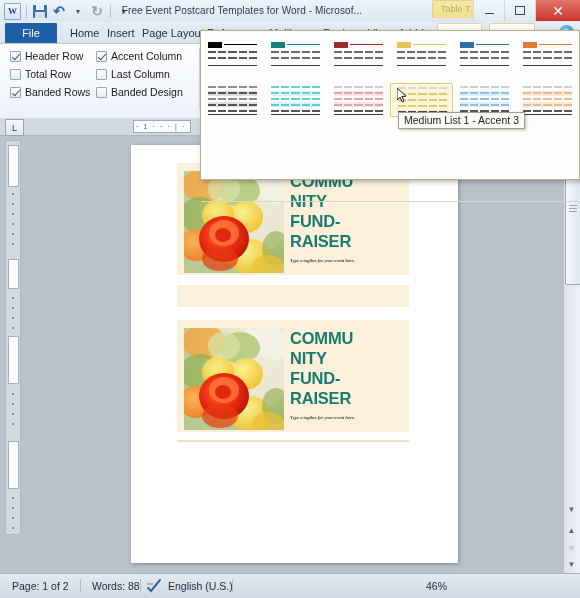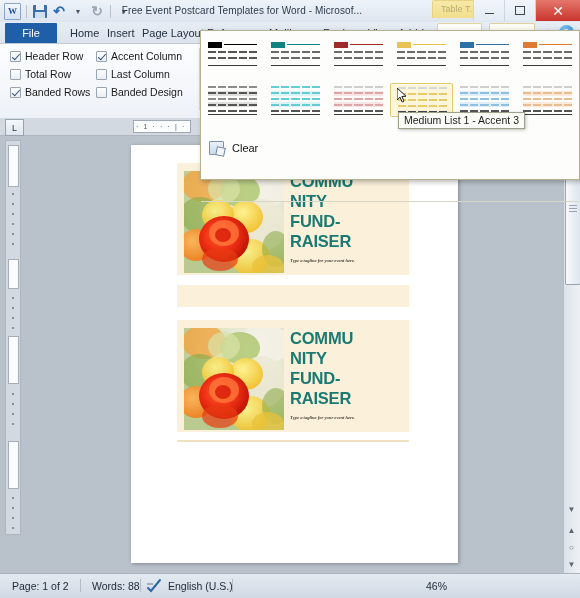--- a/index.html
+++ b/index.html
@@ -749,24 +749,20 @@
               <i style="background:#555"></i>
               <i style="background:#555"></i>
               <i style="background:#555"></i>
             </div>
         <div class="botline" style="bottom:-2px;"></div>
           </div>
         </div>
     </div>
 
     <div class="menuitems">
-      <div class="mitem">
-        <span class="mico a"></span>
-        <span>Clear</span>
-      </div>
     </div>
     <div class="menusep"></div>
   </div>
 
   <div class="tooltip" style="left:398px;top:112px;">Medium List 1 - Accent 3</div>
   <div class="cursor">
     <svg width="10" height="15" viewBox="0 0 10 15">
       <polygon points="0,0 0,12 3,9.2 5.2,14 7,13 4.9,8.5 9,8.2" fill="#ffffff" stroke="#1a1a1a" stroke-width="1"></polygon>
     </svg>
   </div>

